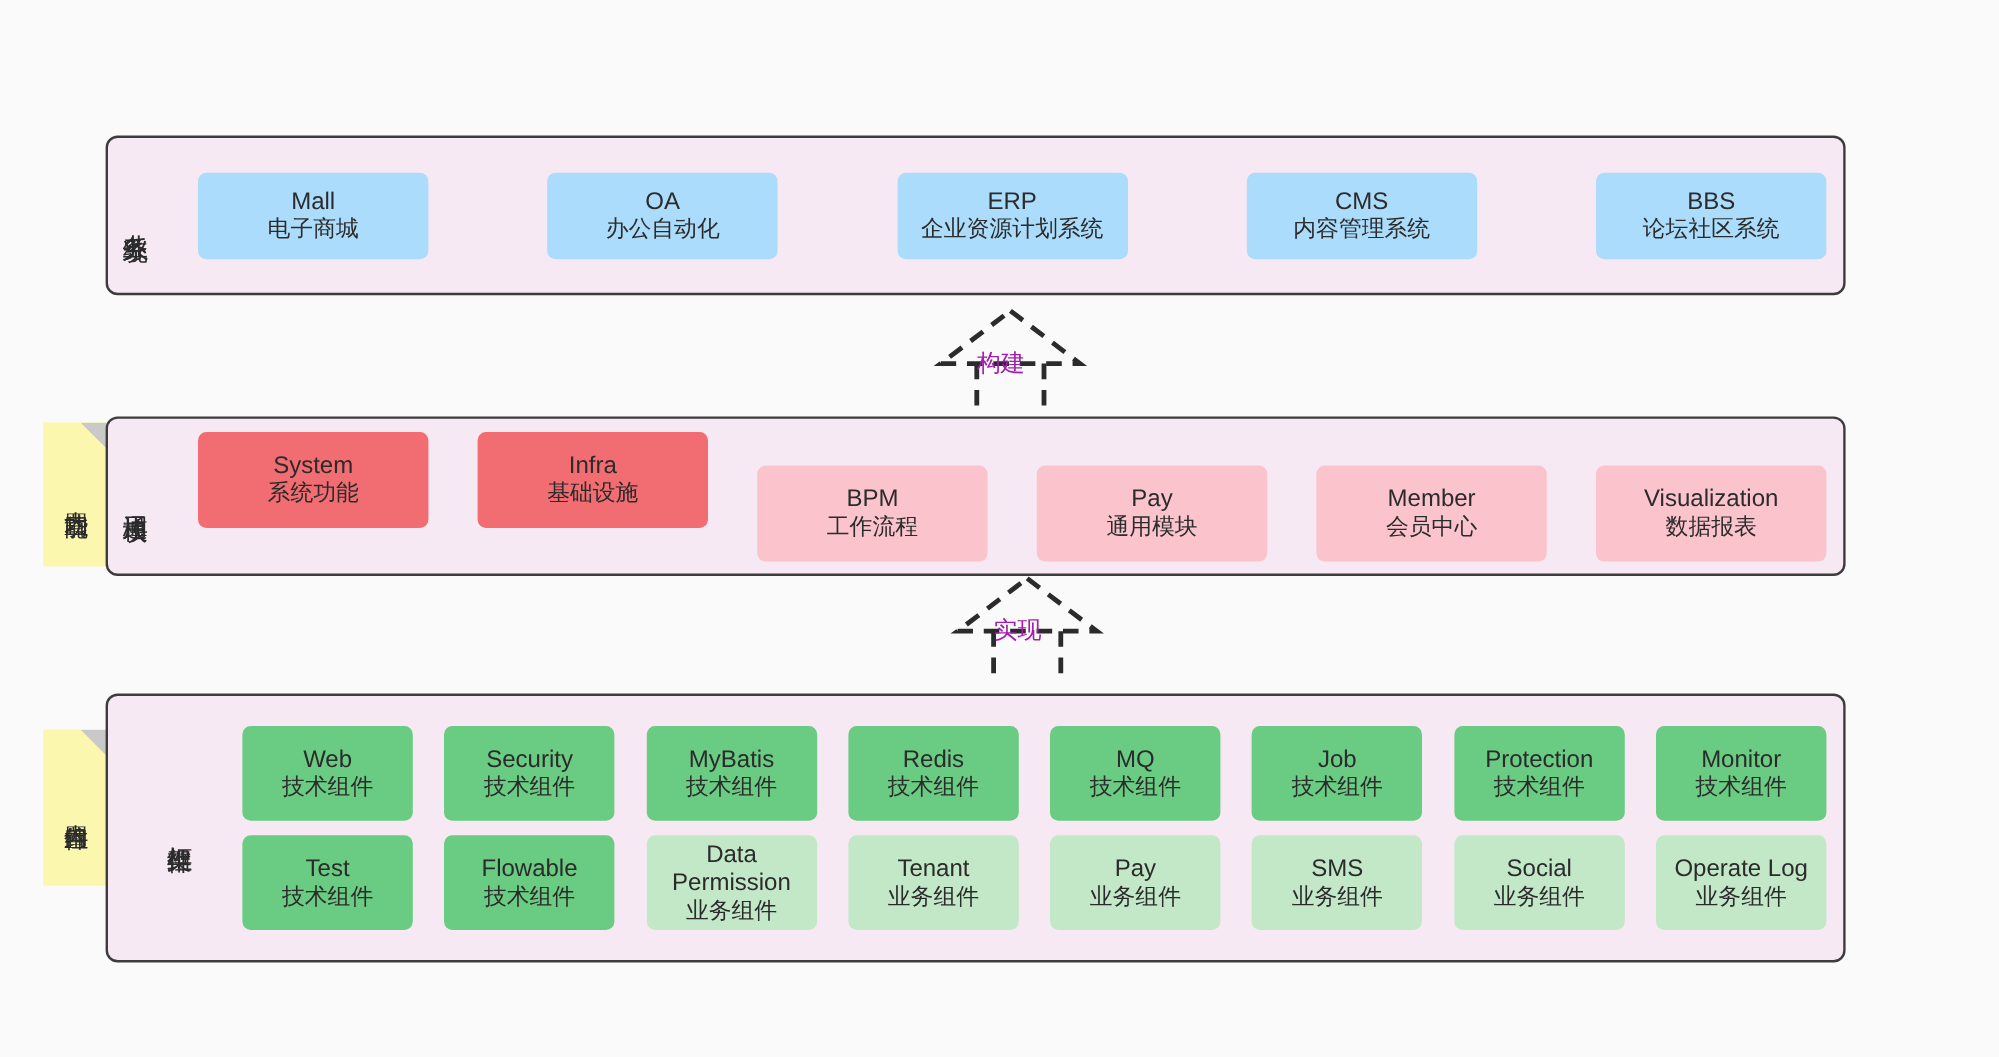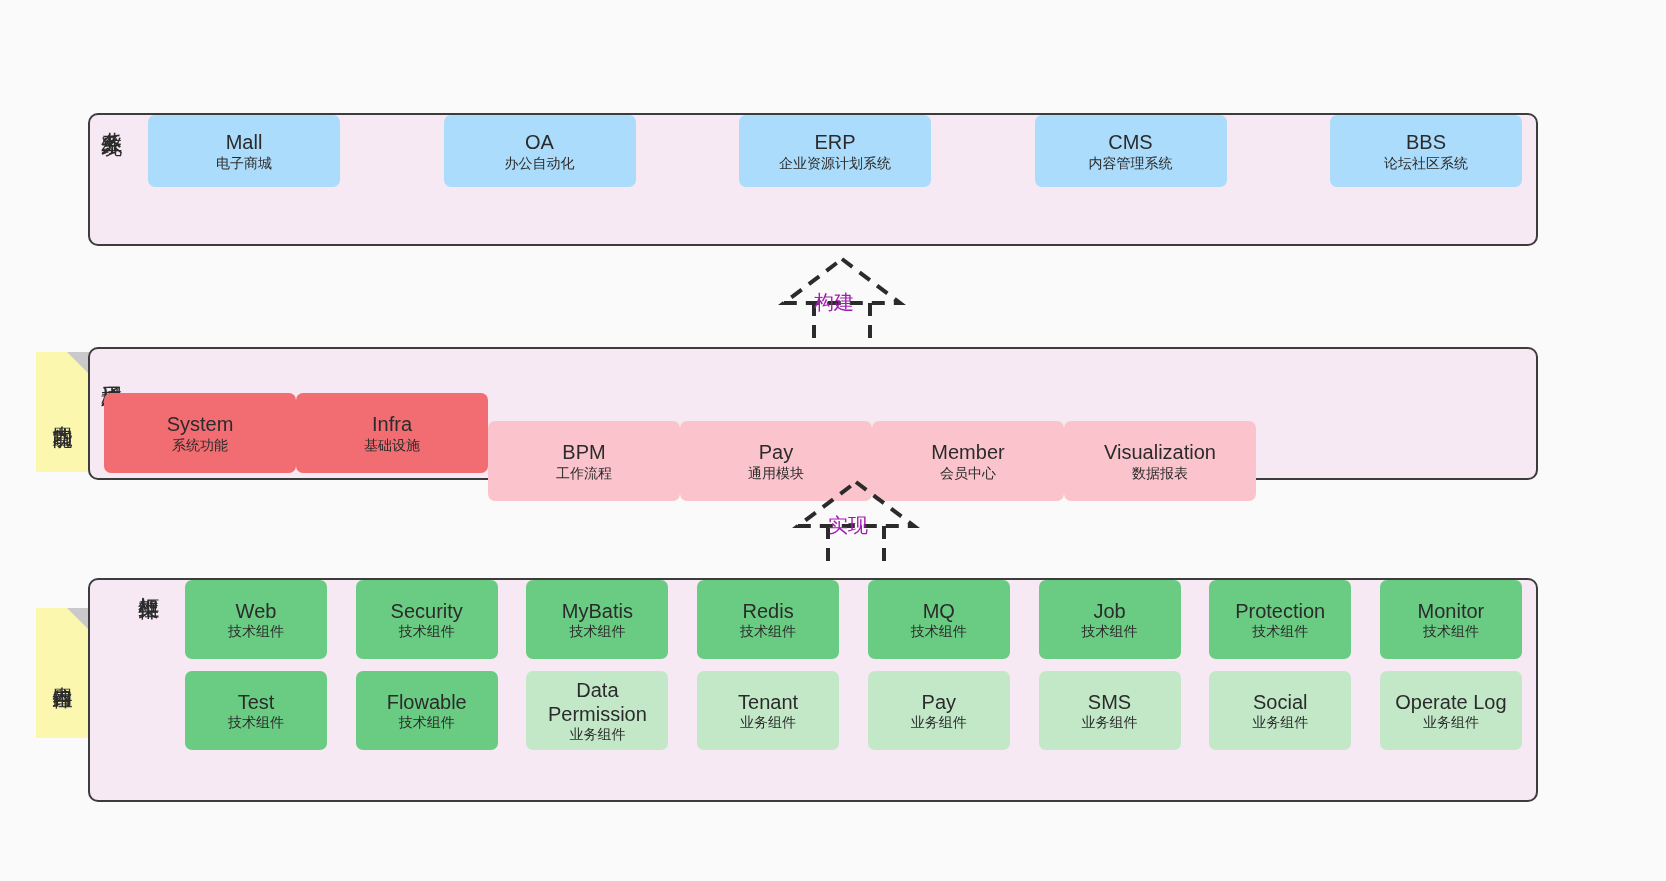--- a/index.html
+++ b/index.html
@@ -18,21 +18,22 @@
     background: #fafafa;
   }
 
   
   .layer {
     position: absolute;
     background: #F6E9F3;
     border: 2px solid #3c3c3c;
     border-radius: 10px;
     display: flex;
-    align-items: flex-start;
+    align-items: center;
+    gap: 17px;
   }
 
   
   .layer-label {
     width: 44px;
     flex: 0 0 44px;
     display: flex;
     align-items: center;
     justify-content: center;
     font-size: 21px;
@@ -67,31 +68,31 @@
     flex-direction: column;
     align-items: center;
     justify-content: center;
     text-align: center;
     color: #2b2b2b;
     line-height: 1.22;
     padding: 4px 6px;
     user-select: none;
   }
   .card .en { font-size: 20px; }
-  .card .cn { font-size: 14px; }
+  .card .cn { font-size: 19px; }
 
   .card.blue   { background: #ACDCFB; }
   .card.red    { background: #F26D72; }
   .card.pink   { background: #FBC4CC; margin-top: 28px; }
   .card.green  { background: #6ACB83; }
   .card.lgreen { background: #C2E8C8; }
 
   
   #layer-business { left: 88px;  top: 113px; width: 1450px; height: 133px; }
-  #layer-common   { left: 88px;  top: 347px; width: 1450px; height: 133px; flex-direction: column; }
+  #layer-common   { left: 88px;  top: 347px; width: 1450px; height: 133px; }
   #layer-framework{ left: 88px;  top: 578px; width: 1450px; height: 224px; padding-left: 37px; }
 
   #layer-business .card  { width: 192px; height: 72px; }
   #layer-common .card    { width: 192px; height: 80px; }
   #layer-framework .card { width: 142px; height: 79px; }
 
   
   .note {
     position: absolute;
     width: 53px;

